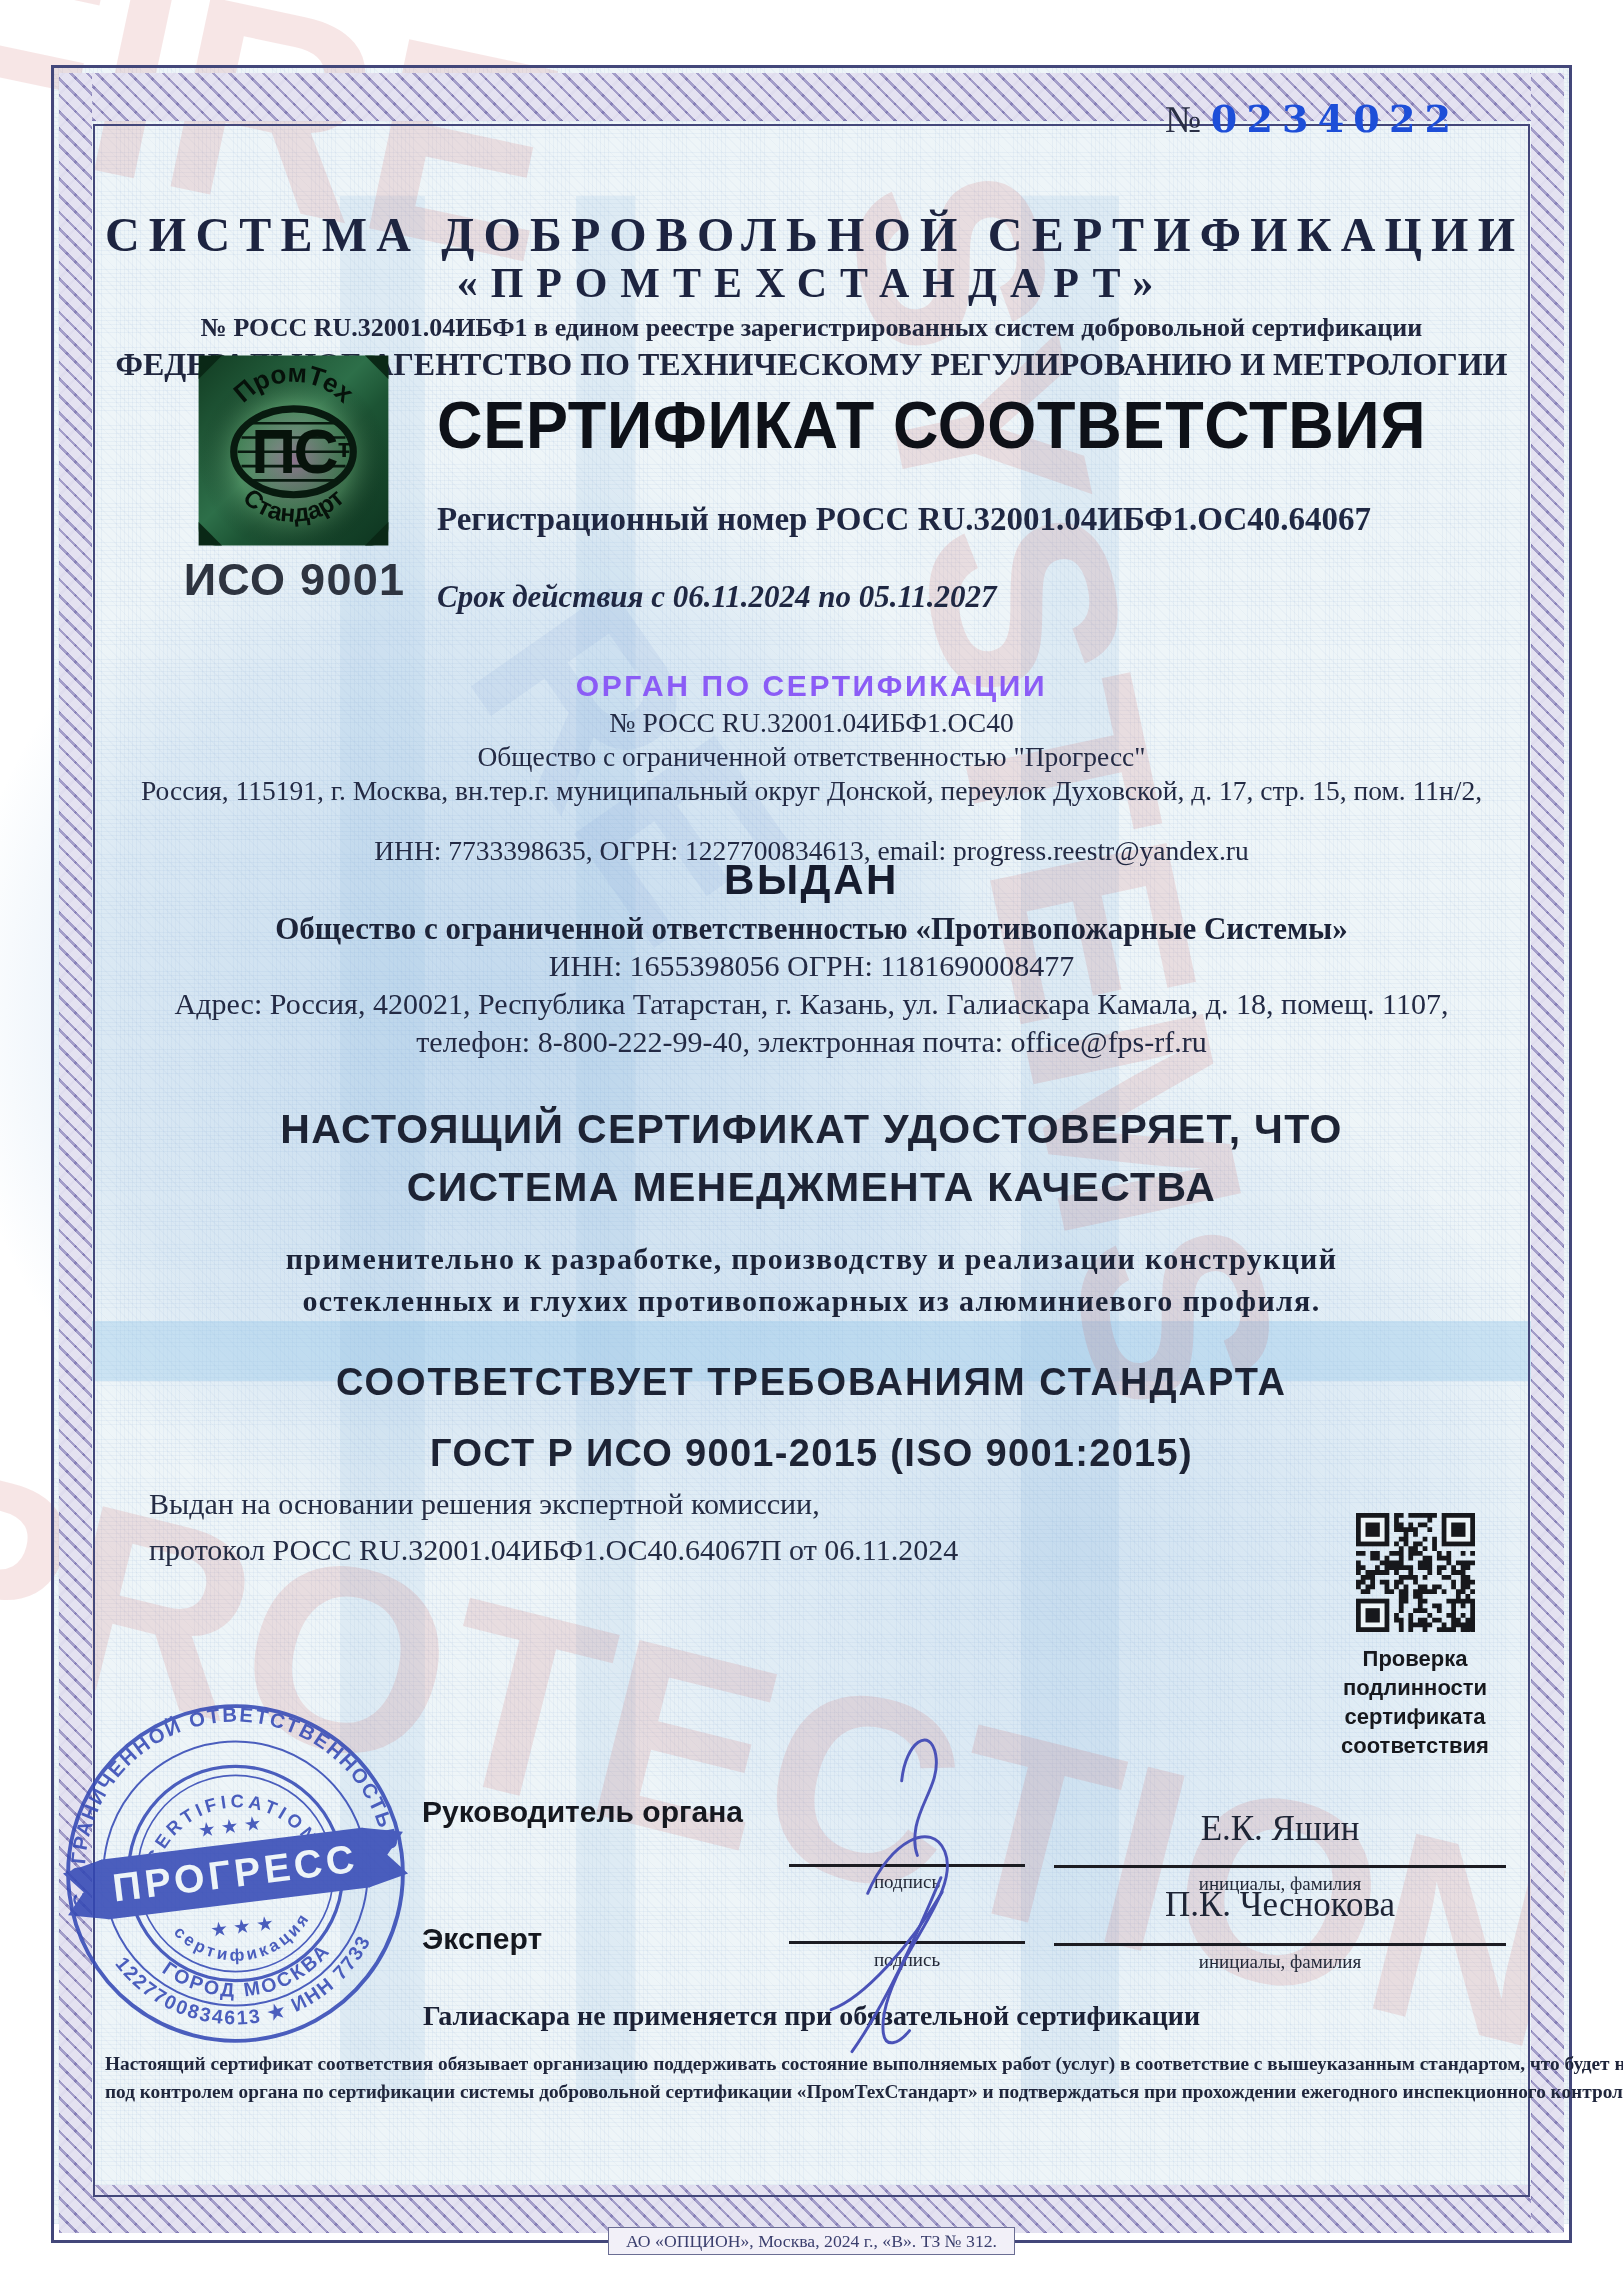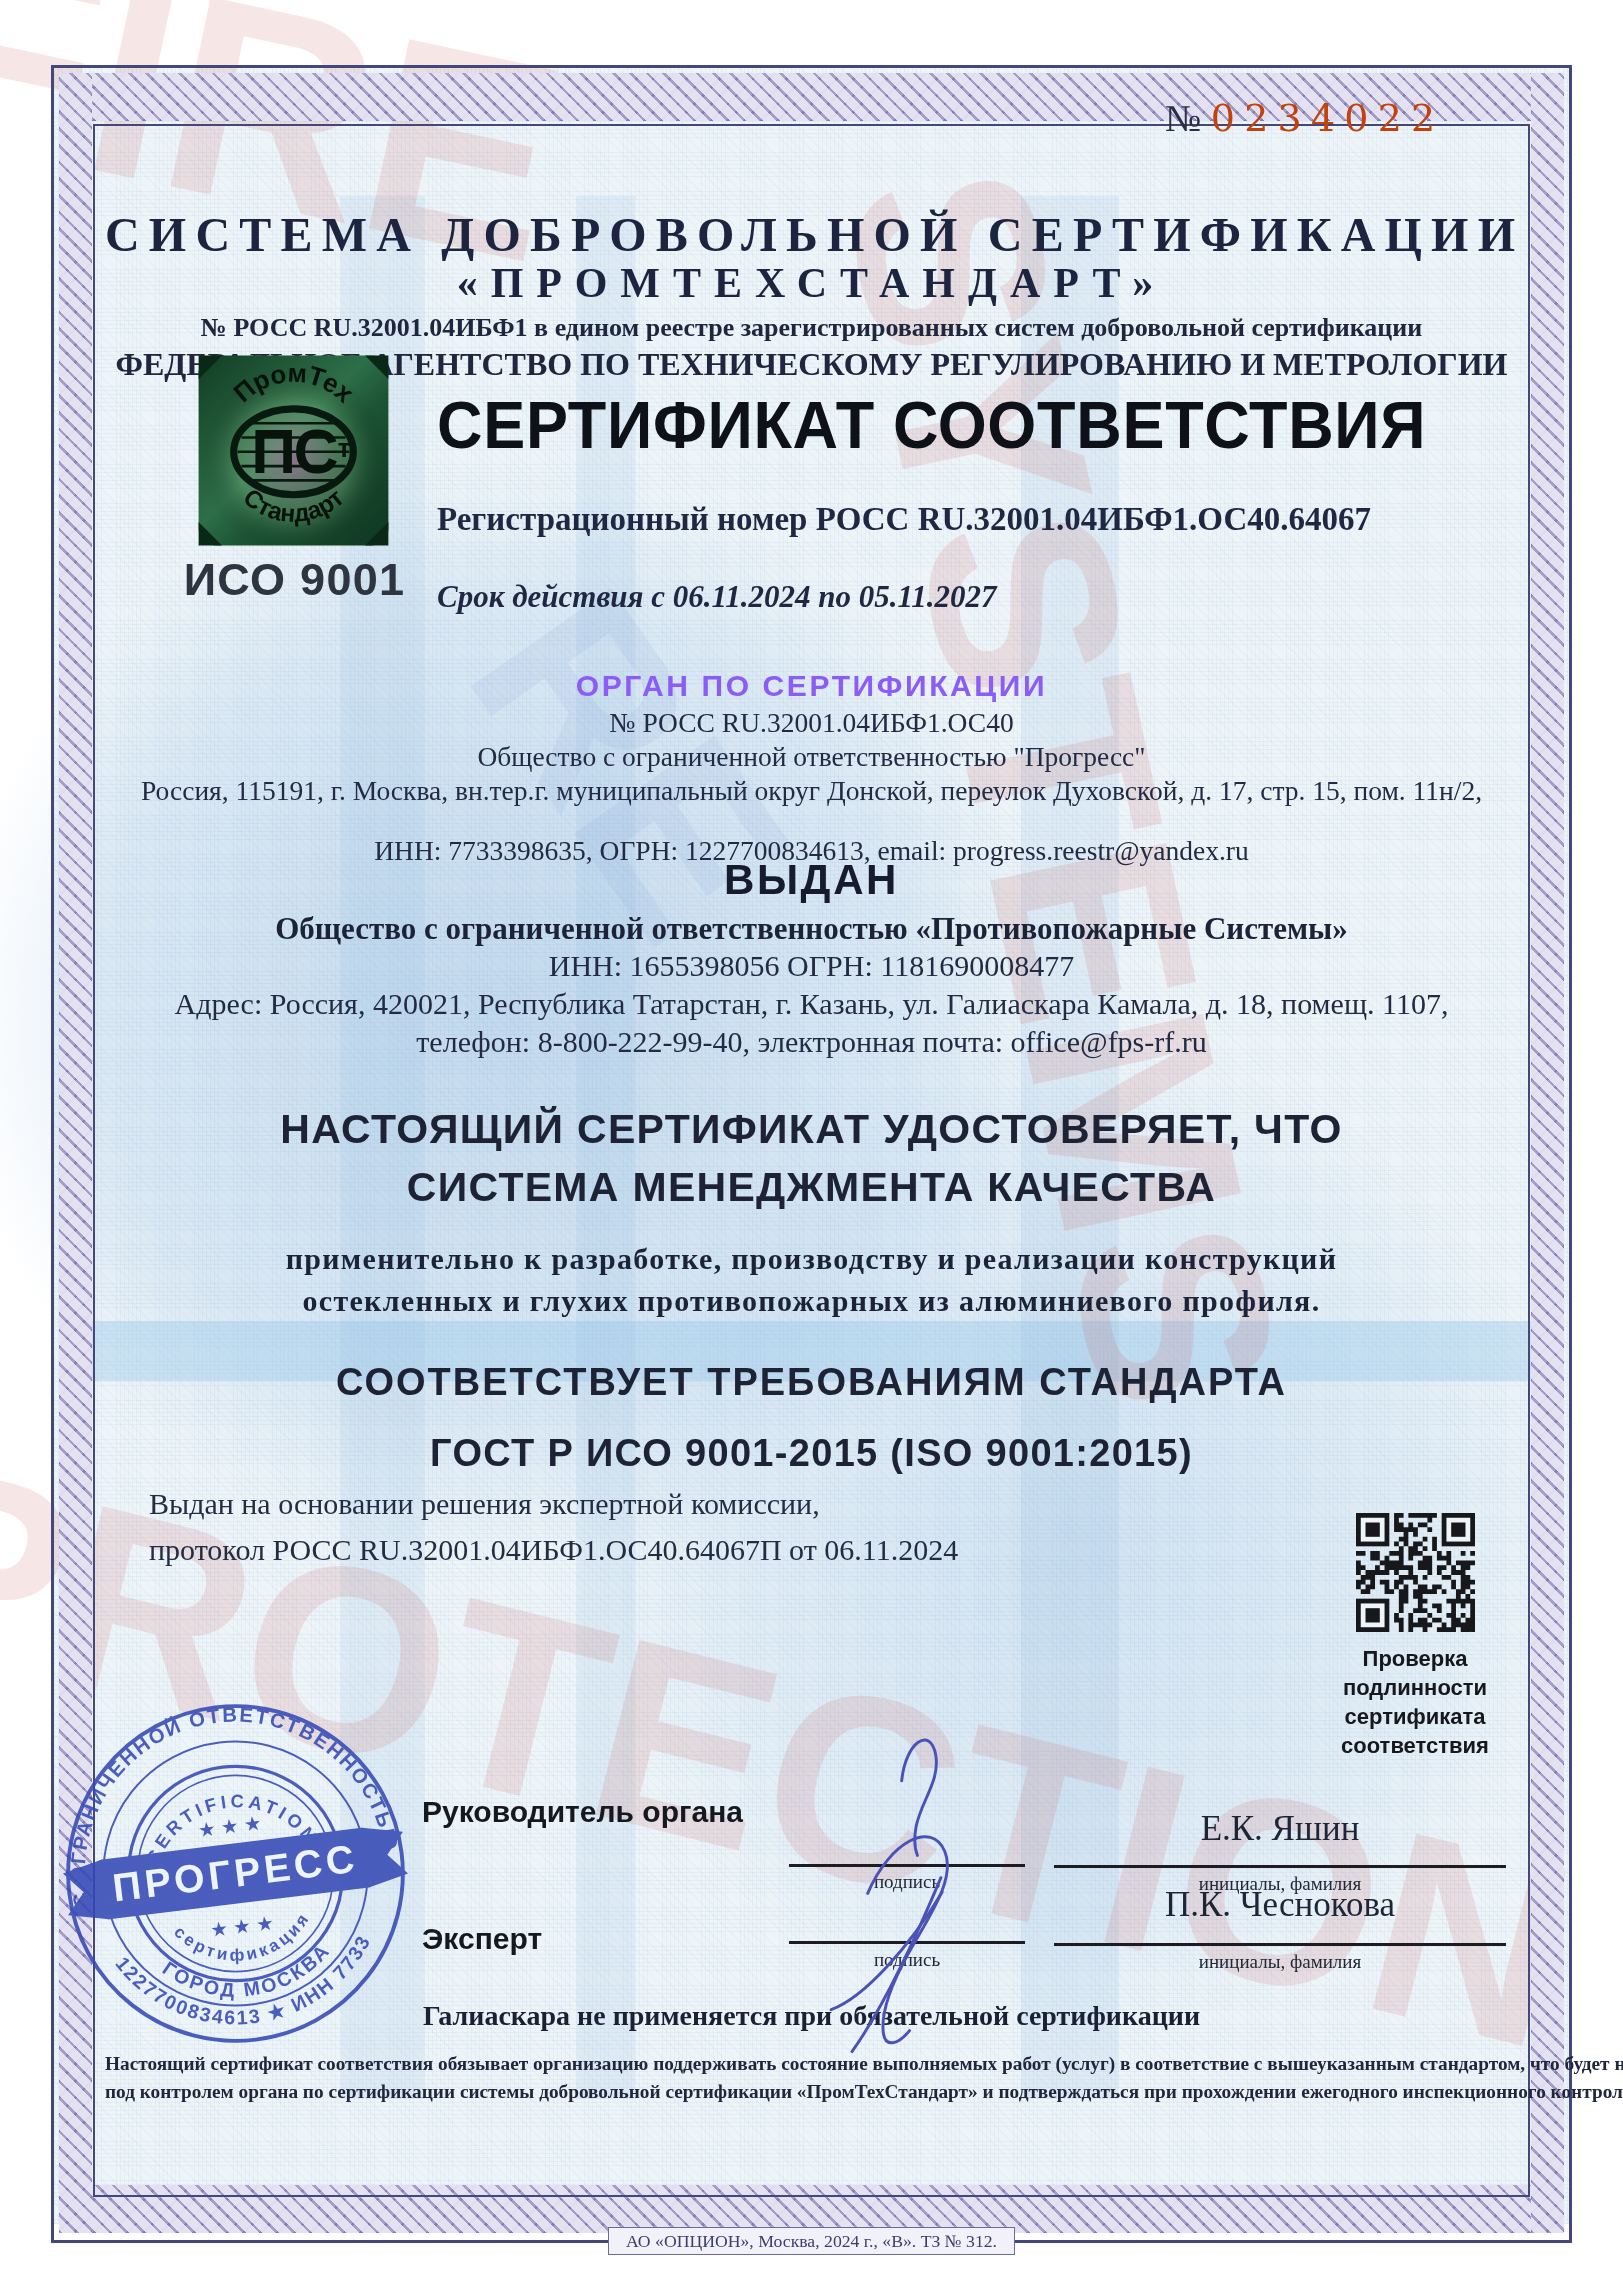--- a/index.html
+++ b/index.html
@@ -43,21 +43,21 @@
   .plate{position:absolute;left:504px;top:18.3px;width:458px;height:115px;z-index:4;
     background:linear-gradient(180deg,#d6d4e6 0%,#b2aecb 35%,#8e8bb0 55%,#cfccdf 100%);
     border:2.6px solid #5a5d85;border-radius:6.5px;
     box-shadow:inset 0 0 0 3.9px #e8e6f2, inset 0 0 0 6.5px #7b7ea1, 0 2px 5.2px rgba(40,40,80,0.35);
     display:flex;align-items:center;justify-content:center;}
   .plate span{font-family:"Liberation Sans",sans-serif;font-weight:bold;font-size:50px;
     letter-spacing:2.6px;color:#f4f2fa;-webkit-text-stroke:2px #3c3f6e;
     text-shadow:2px 2px 0 #3c3f6e,-0.7px -0.7px 0 #565a8c;transform:scaleY(1.15);}
   .cert-no{position:absolute;left:1165px;top:96px;z-index:4;font-size:38px;white-space:nowrap;}
   .no-sign{color:#2a2f45;}
-  .no-digits{color:#c2410c;font-weight:400;letter-spacing:9.2px;font-family:"DejaVu Serif",serif;}
+  .no-digits{color:#1d4ed8;font-weight:700;letter-spacing:9.2px;font-family:"DejaVu Serif",serif;}
   
   .ln{position:absolute;left:105px;right:105px;text-align:center;z-index:3;white-space:nowrap;}
   .sans{font-family:"Liberation Sans",sans-serif;}
   
   .sys1{top:207px;font-size:48px;font-weight:600;letter-spacing:9.2px;color:#1d2440;}
   .sys2{top:259px;font-size:42px;font-weight:600;letter-spacing:13px;color:#1d2440;}
   .sys3{top:313px;font-size:26px;font-weight:bold;color:#20263e;}
   .sys4{top:346px;font-size:32px;font-weight:bold;color:#20263e;}
   
   .logo{position:absolute;left:196px;top:353px;width:195px;height:195px;z-index:3;}

